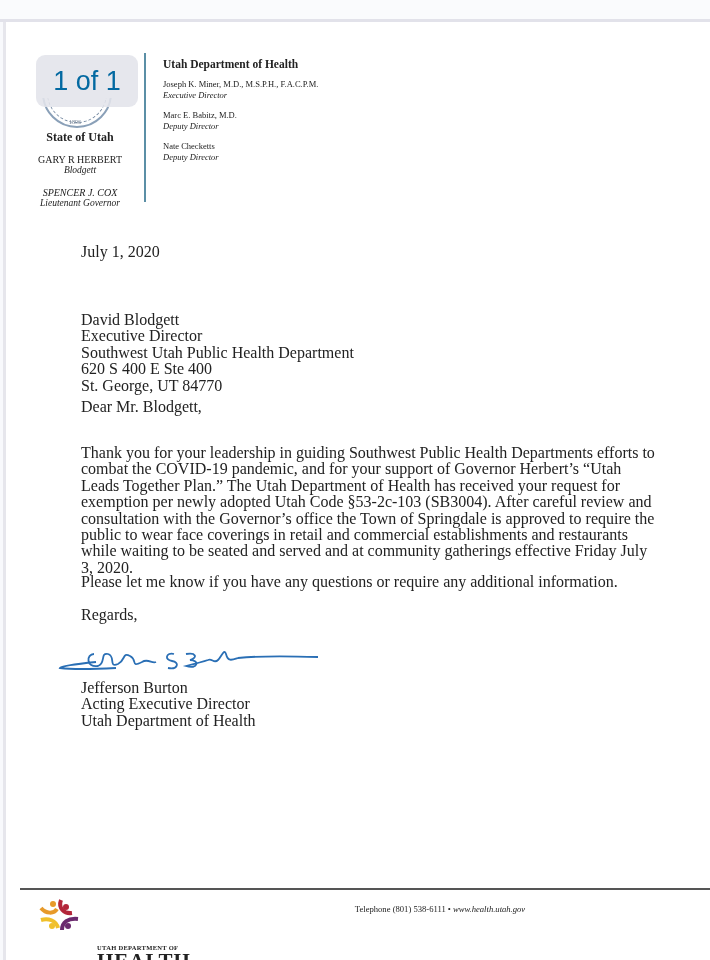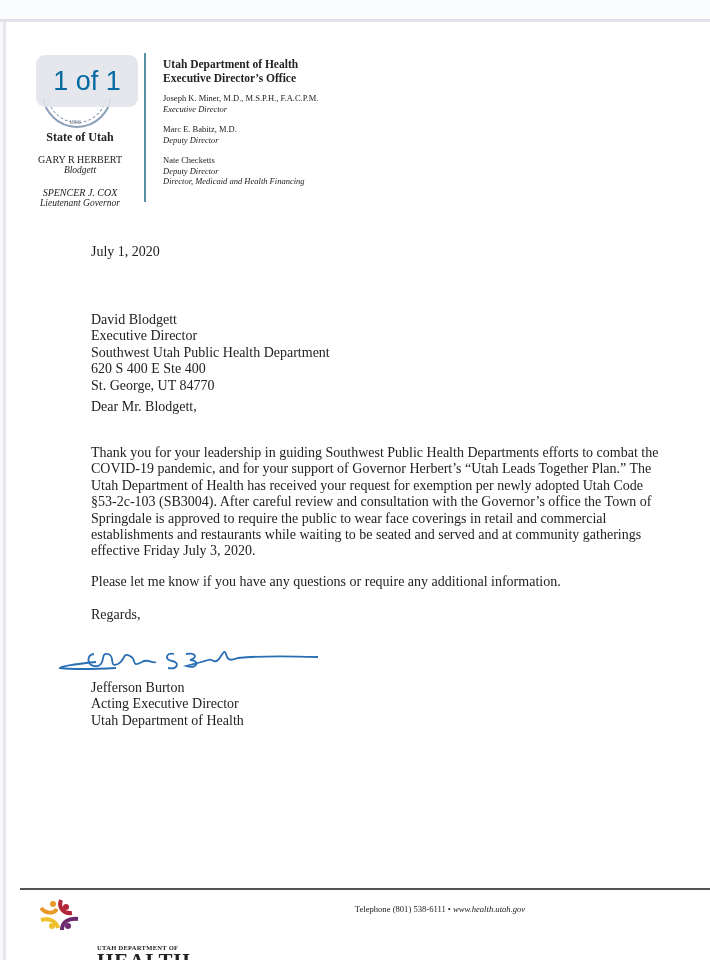--- a/index.html
+++ b/index.html
@@ -58,21 +58,21 @@
     .gov-title { font-size: 9.5px; font-style: italic; line-height: 11px; margin-bottom: 11px; }
     .vline {
       position: absolute; left: 144px; top: 53px; width: 2px; height: 149px;
       background: #5b8fa6;
     }
     .right-col { position: absolute; left: 163px; top: 57px; width: 300px; }
     .dept-title { font-weight: bold; font-size: 11.5px; line-height: 14px; }
     .staff { margin-top: 6px; }
     .staff .name { font-size: 8.5px; line-height: 10.5px; }
     .staff .role { font-size: 8.5px; font-style: italic; line-height: 10.5px; }
-    .body-text { position: absolute; left: 91px; width: 580px; font-size: 14px; line-height: 16.4px; }
+    .body-text { position: absolute; left: 81px; width: 580px; font-size: 16px; line-height: 16.4px; }
     .date { top: 244px; }
     .address { top: 312px; }
     .salutation { top: 399px; }
     .para1 { top: 445px; width: 580px; }
     .para2 { top: 574px; }
     .closing { top: 607px; }
     .signature { position: absolute; left: 56px; top: 644px; width: 270px; height: 34px; }
     .signer { top: 672px; margin-top: 8px; }
     .footer-line {
       position: absolute; left: 20px; top: 888px; width: 690px; height: 2px; background: #555;
@@ -107,33 +107,31 @@
   <div class="gov-name">GARY R HERBERT</div>
   <div class="gov-title">Blodgett</div>
   <div class="gov-name" style="font-style:italic">SPENCER J. COX</div>
   <div class="gov-title">Lieutenant Governor</div>
 </div>
 
 <div class="vline"></div>
 
 <div class="right-col">
   <div class="dept-title">Utah Department of Health</div>
-  <div class="dept-title">Executive Director’s Office</div>
   <div class="staff" style="margin-top:8px">
     <div class="name">Joseph K. Miner, M.D., M.S.P.H., F.A.C.P.M.</div>
     <div class="role">Executive Director</div>
   </div>
   <div class="staff" style="margin-top:10px">
     <div class="name">Marc E. Babitz, M.D.</div>
     <div class="role">Deputy Director</div>
   </div>
   <div class="staff" style="margin-top:10px">
     <div class="name">Nate Checketts</div>
     <div class="role">Deputy Director</div>
-    <div class="role">Director, Medicaid and Health Financing</div>
   </div>
 </div>
 
 <div class="body-text date">July 1, 2020</div>
 
 <div class="body-text address">
   <div>David Blodgett</div>
   <div>Executive Director</div>
   <div>Southwest Utah Public Health Department</div>
   <div>620 S 400 E Ste 400</div>

